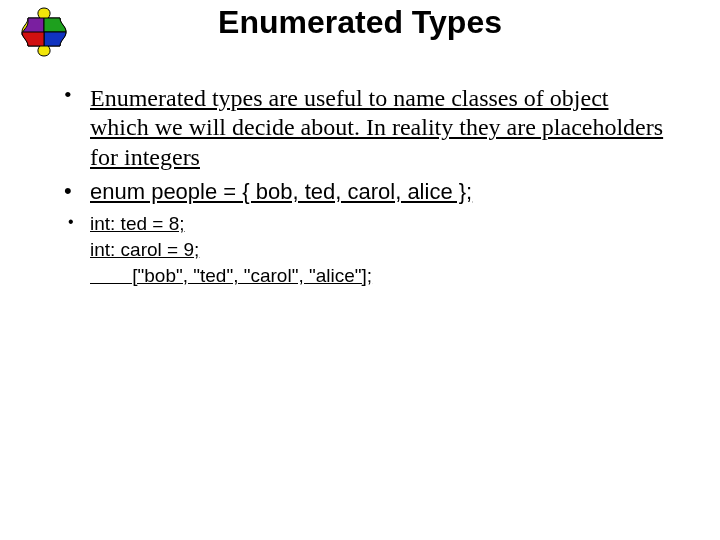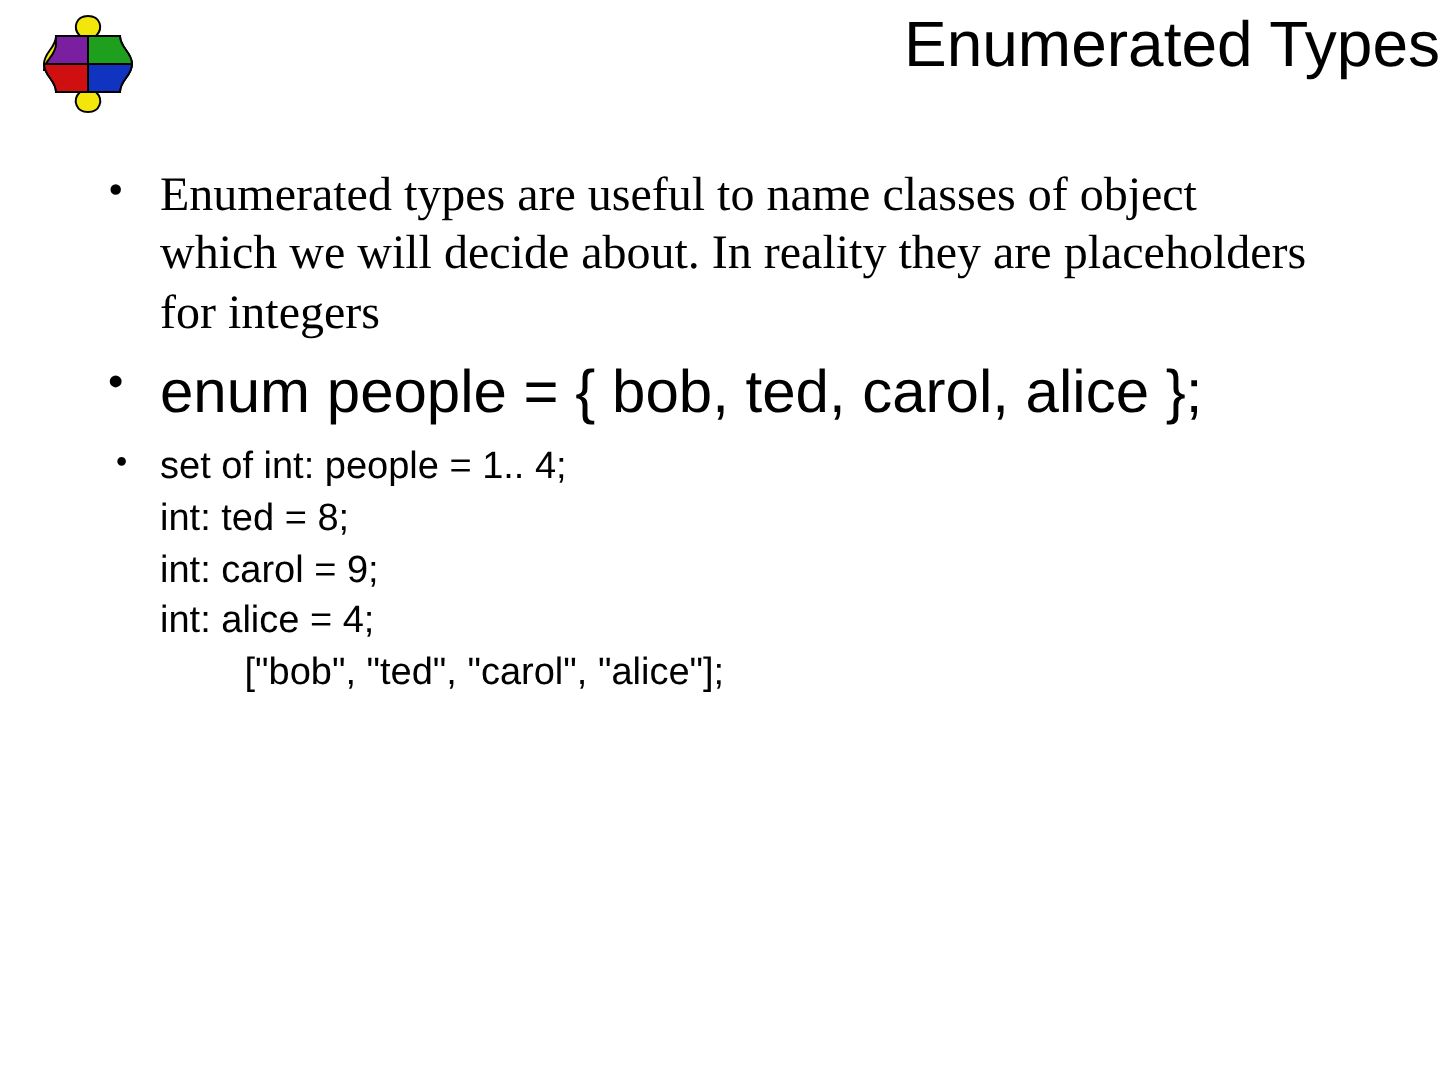--- a/index.html
+++ b/index.html
@@ -22,31 +22,32 @@
     top: 6px;
     left: 14px;
     width: 60px;
     height: 58px;
   }
   .title {
     position: absolute;
     top: 4px;
     left: 0;
     width: 720px;
-    text-align: right;
+    text-align: center;
     font-family: Arial, Helvetica, sans-serif;
-    font-weight: normal;
+    font-weight: bold;
     font-size: 32px;
     color: #000;
   }
   .body {
     position: absolute;
     top: 84px;
-    left: 48px;
+    left: 58px;
     width: 610px;
+    text-decoration: underline;
   }
   ul.top {
     margin: 0;
     padding: 0;
     list-style: none;
   }
   ul.top > li {
     position: relative;
     padding-left: 32px;
     margin-bottom: 6px;
@@ -59,21 +60,21 @@
     font-size: 22px;
     line-height: 1;
   }
   .lvl1a {
     font-family: "Times New Roman", Times, serif;
     font-size: 24px;
     line-height: 1.22;
   }
   .lvl1b {
     font-family: Arial, Helvetica, sans-serif;
-    font-size: 30px;
+    font-size: 22px;
     line-height: 1.25;
   }
   .lvl1b-bullet::before {
     top: 2px !important;
   }
   .codeblock {
     font-family: Arial, Helvetica, sans-serif;
     font-size: 19px;
     line-height: 1.35;
   }
@@ -104,22 +105,20 @@
 
   <div class="body">
     <ul class="top">
       <li class="lvl1a">
         <span>Enumerated types are useful to name classes of object which we will decide about. In reality they are placeholders for integers</span>
       </li>
       <li class="lvl1b lvl1b-bullet">
         <span>enum people = { bob, ted, carol, alice };</span>
       </li>
       <li class="codeblock small-bullet">
-        <div class="code-line">set of int: people = 1.. 4;</div>
         <div class="code-line">int: ted = 8;</div>
         <div class="code-line">int: carol = 9;</div>
-        <div class="code-line">int: alice = 4;</div>
         <div class="code-line">        ["bob", "ted", "carol", "alice"];</div>
       </li>
     </ul>
   </div>
 
 </div>
 
 </body></html>

